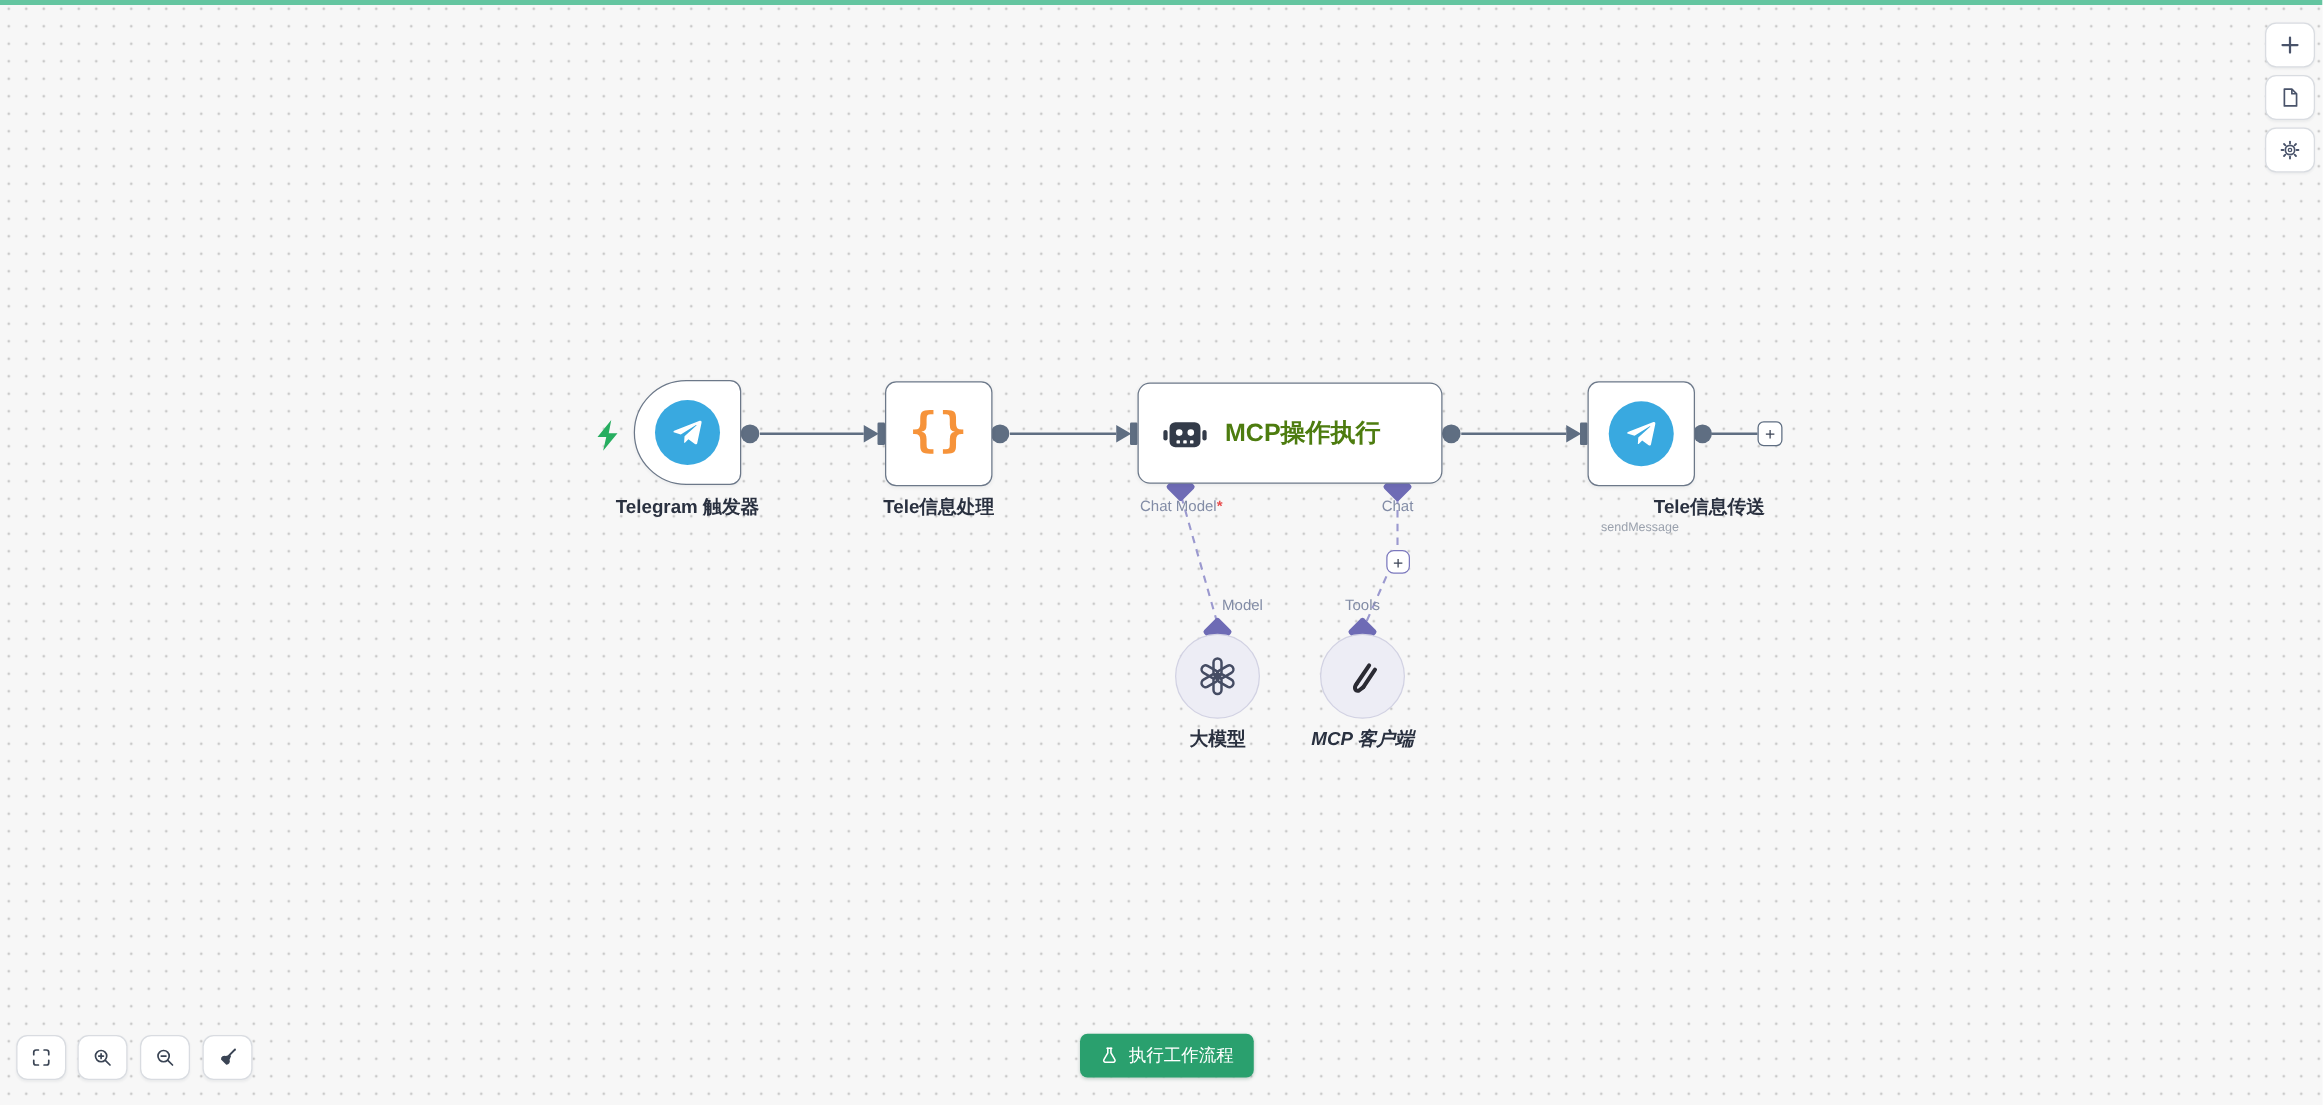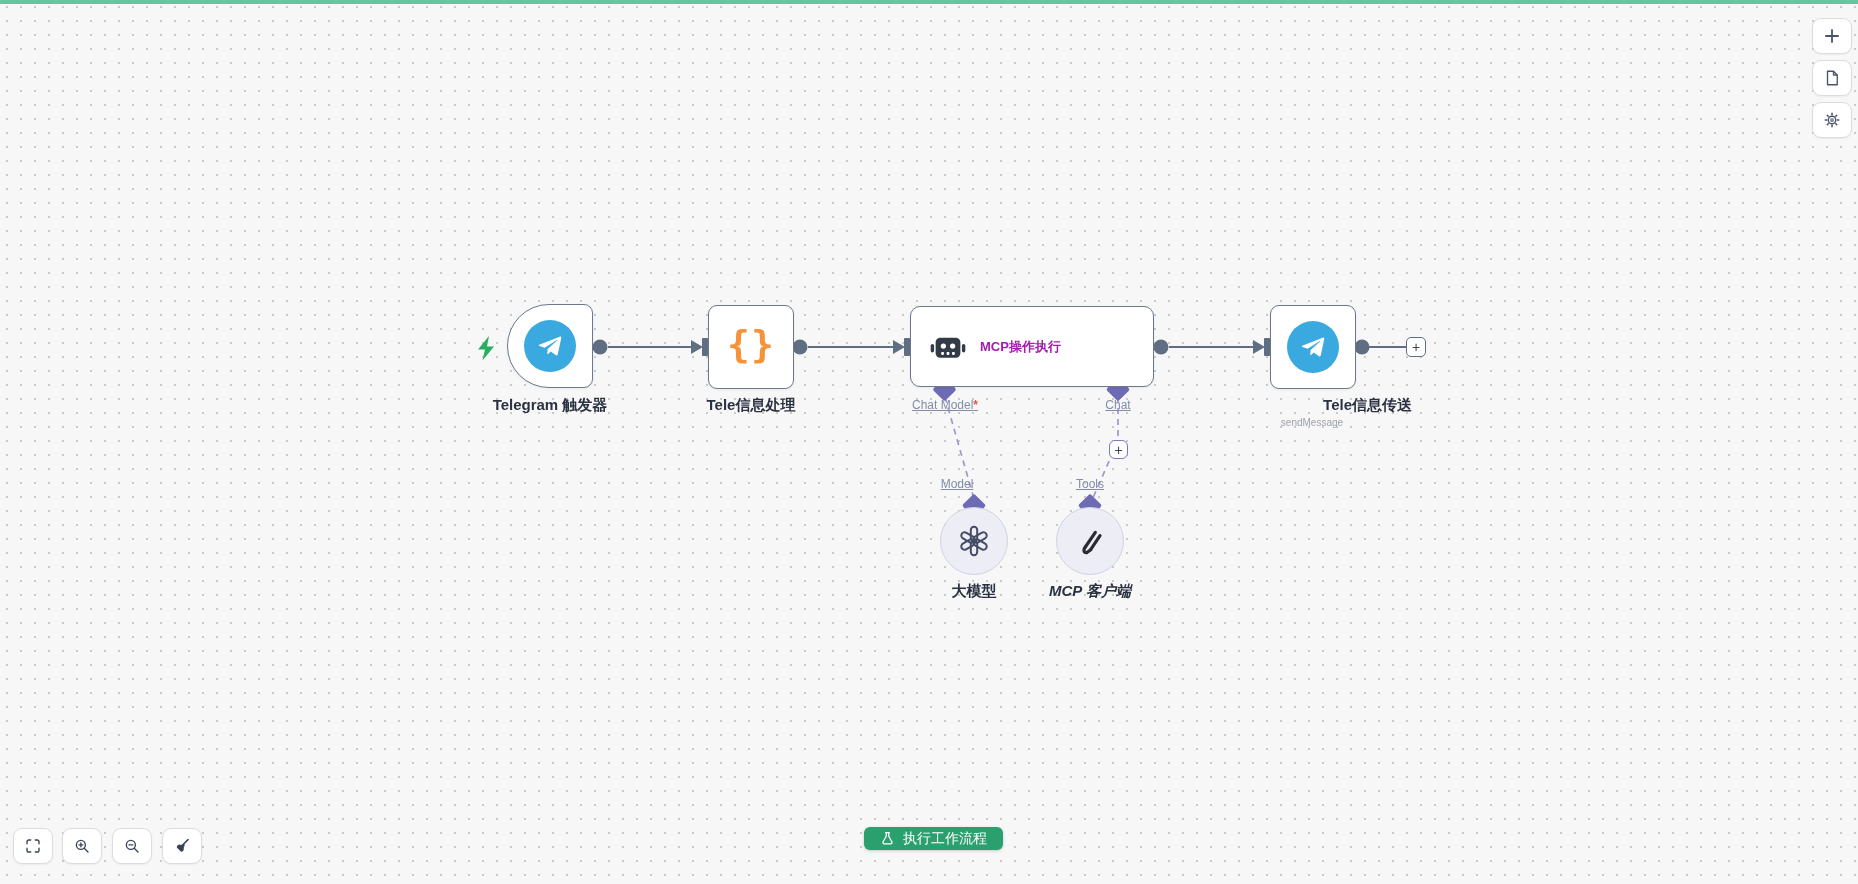--- a/index.html
+++ b/index.html
@@ -18,50 +18,50 @@
     position:absolute; background:#fff; border:1.5px solid #6c7889;
     display:flex; align-items:center; justify-content:center;
     box-shadow:0 1px 3px rgba(40,50,70,.07); z-index:2;
   }
   .node-square { width:86px; height:84px; border-radius:9px; }
   .node-trigger { border-radius:42px 9px 9px 42px; }
   .tg-badge { width:52px; height:52px; border-radius:50%; background:#39a9e0;
     display:flex; align-items:center; justify-content:center; }
   .agent-node { width:244px; height:81px; border-radius:10px;
     justify-content:flex-start; padding-left:18px; gap:13px; }
-  .agent-title { font-size:13px; font-weight:700; color:#a21caf; }
+  .agent-title { font-size:20px; font-weight:700; color:#4d7c0f; }
   .brace-icon { font-family:"DejaVu Sans Mono", monospace; font-size:38px;
     font-weight:800; color:#f6933a; letter-spacing:1px; line-height:1; padding-bottom:6px;}
 
   .subnode { position:absolute; width:68px; height:68px; border-radius:50%;
     background:#ededf5; border:1.5px solid #d2d2e3;
     display:flex; align-items:center; justify-content:center; z-index:2; }
 
   .node-label { position:absolute; width:200px; text-align:center;
     font-size:15px; font-weight:700; color:#2a3140; z-index:2; }
   .node-sublabel { position:absolute; width:200px; text-align:center;
     font-size:10px; font-weight:400; color:#9aa1ad; z-index:2; }
   .port-label { position:absolute; width:150px; text-align:center;
-    font-size:12px; color:#828ca6; z-index:2;text-decoration:underline; }
+    font-size:12px; color:#828ca6; z-index:2; }
   .req { color:#e84e4e; font-weight:700; }
 
   .plus-chip { position:absolute; background:#fff; z-index:3;
     display:flex; align-items:center; justify-content:center;
     font-size:14px; color:#3c4456; line-height:1; cursor:pointer; }
   .plus-gray { left:1406px; top:337px; width:20px; height:20px;
     border:1.8px solid #5f6e82; border-radius:5px; }
   .plus-purple { left:1109px; top:440px; width:19px; height:19px;
     border:1.6px solid #7b78bd; border-radius:6px; }
 
   .sq-btn { position:absolute; width:40px; height:36px; background:#fff;
     border:1px solid #d9dce1; border-radius:9px; box-shadow:0 1px 2px rgba(40,50,70,.06);
     display:flex; align-items:center; justify-content:center; cursor:pointer; z-index:4; }
   .sq-btn svg { display:block; }
 
-  #execute-btn { position:absolute; left:864px; top:827px; width:139px; height:23px;
+  #execute-btn { position:absolute; left:864px; top:827px; width:139px; height:35px;
     background:#2aa06e; border:none; border-radius:6px; color:#fff;
     display:flex; align-items:center; justify-content:center; gap:8px;
     font-size:14px; font-family:"Liberation Sans", sans-serif;
     box-shadow:0 1px 3px rgba(20,80,50,.25); cursor:pointer; z-index:4; }
 </style>
 </head>
 <body>
 
 <div id="canvas">
   <div id="topbar" style="background:#64c5a0;"></div>
@@ -146,21 +146,21 @@
   <div class="node node-square" style="left:1270px; top:305px;">
     <div class="tg-badge">
       <svg width="30" height="30" viewBox="0 0 24 24">
           <path fill="#fff" d="M9.8 18.6l.3-4.2 7.6-6.9c.34-.31-.07-.46-.52-.19L7.7 13.3 3.64 12c-.88-.25-.89-.86.2-1.3l15.97-6.16c.73-.33 1.43.18 1.15 1.3l-2.72 12.8c-.19.91-.74 1.13-1.5.71l-4.14-3.05-1.93 1.87c-.22.22-.41.43-.83.43z"></path>
         </svg>
     </div>
   </div>
   <div class="node-label" style="left:1212px; top:396px;text-align:right;">Tele信息传送</div>
   <div class="node-sublabel" style="left:1212px; top:417px;">sendMessage</div>
 
-  <div class="port-label" style="left:882px; top:477px;text-align:center;">Model</div>
+  <div class="port-label" style="left:919px; top:477px;text-align:center;">Model</div>
   <div class="subnode" style="left:940px; top:507px;">
     <svg width="34" height="34" viewBox="0 0 34 34">
       <g transform="translate(17,17)" stroke="#454c63" stroke-width="2" fill="none" stroke-linejoin="round">
         <g>
             <path d="M-3.2 -11 a3.2 3.2 0 0 1 6.4 0 v8 a3.2 3.2 0 0 1 -6.4 0 z" transform="rotate(0)"></path>
           </g>
         <g>
             <path d="M-3.2 -11 a3.2 3.2 0 0 1 6.4 0 v8 a3.2 3.2 0 0 1 -6.4 0 z" transform="rotate(60)"></path>
           </g>
         <g>

